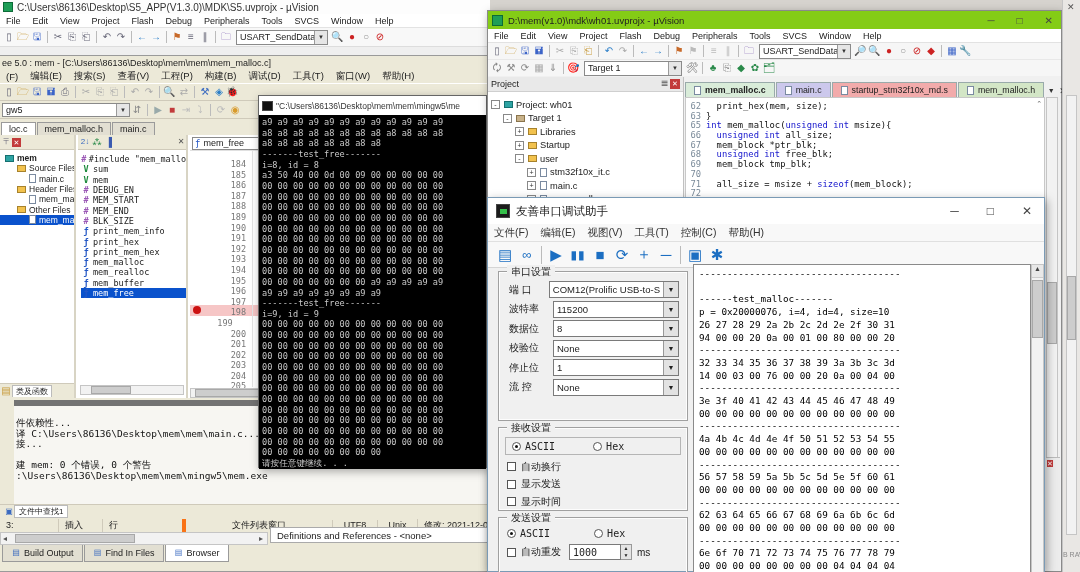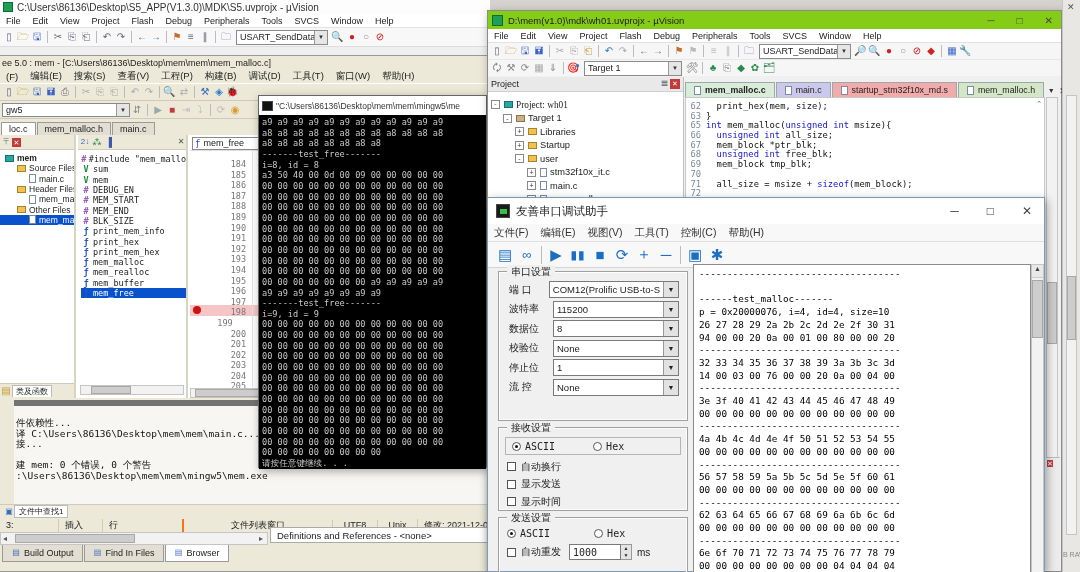--- a/index.html
+++ b/index.html
@@ -330,21 +330,21 @@
 
     <div class="tb abs" style="left:0;top:448px;width:558px;height:14px;background:#ece9d8;border-top:1px solid #cfcaba;padding-left:4px">
       <span class="ic" style="width:10px;color:#3a6ac0;font-size:8px">▣</span>
       <span style="background:#fff;border:1px solid #bbb;padding:0 4px;font-size:8px">文件中查找1</span>
     </div>
 
     <div class="tb" style="position:absolute;left:0;top:462px;width:558px;height:14px;background:#ece9d8;font-size:9px;color:#222">
       <span style="width:58px;padding-left:6px">3:</span>
       <span style="width:44px;border-left:1px solid #cfcaba;padding-left:6px">插入</span>
       <span style="width:80px;border-left:1px solid #cfcaba;padding-left:6px">行</span>
-      <span style="width:150px;border-left:2px solid #f97316;text-align:center">文件列表窗口</span>
+      <span style="width:150px;border-left:4px solid #f97316;text-align:center">文件列表窗口</span>
       <span style="width:45px;border-left:1px solid #cfcaba;text-align:center">UTF8</span>
       <span style="width:40px;border-left:1px solid #cfcaba;text-align:center">Unix</span>
       <span style="border-left:1px solid #cfcaba;padding-left:6px;white-space:nowrap">修改: 2021-12-01, 18</span>
     </div>
 
     <div class="abs scrltrack" style="left:0;top:476px;width:268px;height:13px">
       <span style="position:absolute;left:2px;top:1px;font-size:8px;color:#555">◂</span>
       <div class="scrlthumb" style="width:120px;height:9px;margin:1px 0 0 14px"></div>
       <span style="position:absolute;right:4px;top:1px;font-size:8px;color:#555">▸</span>
     </div>
@@ -492,21 +492,21 @@
     </div>
 
     <div class="abs" style="left:0;top:66px;width:196px;height:494px;background:#fff;border-right:1px solid #c0c0c0">
       <div class="tb" style="height:15px;background:#e9e9e9;border-bottom:1px solid #cfcfcf;padding:0 3px">
         <span style="flex:1;font-size:9px">Project</span>
         <span class="ic" style="width:11px;font-size:8px;color:#555">𝌆</span>
         <span class="redx" style="width:10px;height:10px;line-height:10px">✕</span>
       </div>
       <div style="padding-top:6px;font-size:9.3px">
 
-      <div class="trow" style="height: 13.5px; padding-left: 3px; font-family: Liberation Serif, serif;" data-icon="project">
+      <div class="trow" style="height: 13.5px; padding-left: 3px;" data-icon="project">
             <span class="exp">-</span>
             <span class="ticn"></span>
             <span style="white-space:nowrap">Project: wh01</span>
           </div>
           <div class="trow" style="height: 13.5px; padding-left: 15px;" data-icon="target">
             <span class="exp">-</span>
             <span class="ticn"></span>
             <span style="white-space:nowrap">Target 1</span>
           </div>
           <div class="trow" style="height: 13.5px; padding-left: 27px;" data-icon="folder">

